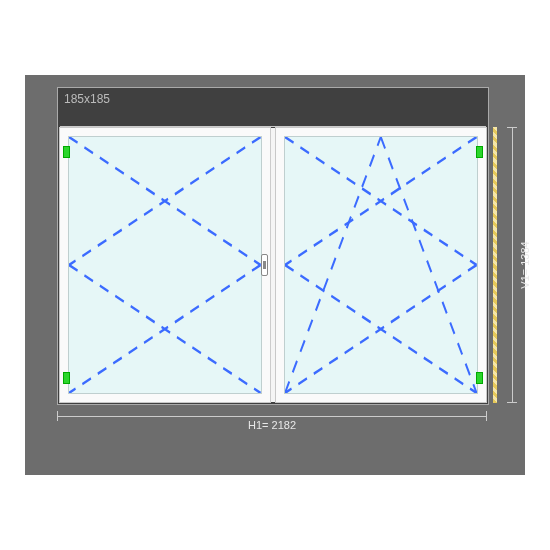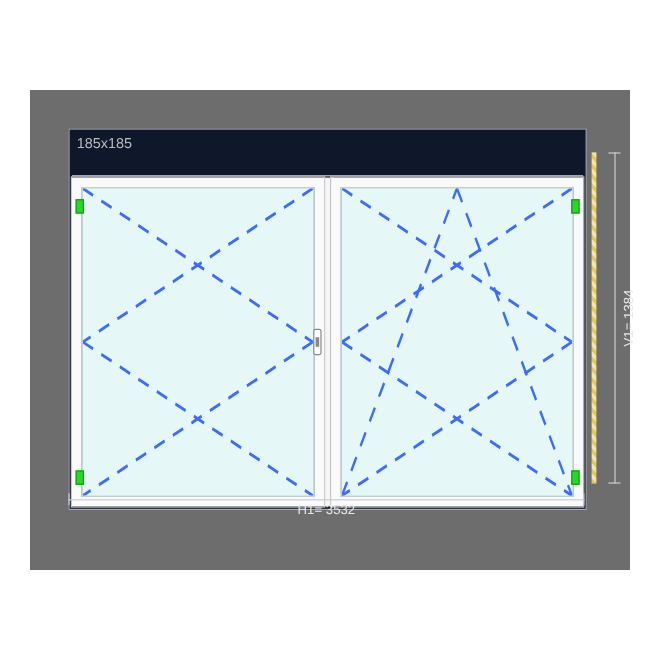--- a/index.html
+++ b/index.html
@@ -1,17 +1,17 @@
 <!DOCTYPE html>
 <html><head>
 <meta charset="utf-8">
 <style>
   html,body{margin:0;padding:0;width:550px;height:550px;background:#fff;font-family:Arial,sans-serif;}
   .stage{position:absolute;left:25px;top:75px;width:500px;height:400px;background:#6d6d6d;}
-  .outer-frame{position:absolute;left:32px;top:12px;width:430px;height:316px;background:#0f172a;border:1px solid #aaa;margin-top:20px;}
+  .outer-frame{position:absolute;left:32px;top:12px;width:430px;height:316px;background:#404040;border:1px solid #aaa;}
   .doc-label{position:absolute;left:6px;top:4px;font-size:12px;color:#bbb;}
   .header-line{position:absolute;left:2px;top:38px;width:426px;height:0;border-top:1px solid #ccc;}
   .sashes{position:absolute;left:2px;top:40px;right:2px;bottom:2px;}
   .sash{position:absolute;top:0;bottom:0;border:8px solid #fafafa;box-sizing:border-box;outline:1px solid #c8c8c8;}
   .sash.left{left:0;width:49.2%;}
   .sash.right{right:0;width:49.2%;}
   .mullion{position:absolute;top:0;bottom:0;left:49.2%;width:1.6%;background:#f5f5f5;border-left:1px solid #ccc;border-right:1px solid #ccc;}
   .glass{position:absolute;inset:0;background:#e6f7f7;border:1px solid #bfcfcf;}
   svg.op{position:absolute;inset:0;width:100%;height:100%;}
   svg.op line{stroke:#3b6bff;stroke-width:1;stroke-dasharray:5 4;}
@@ -73,19 +73,19 @@
         <span class="hinge r" style="bottom:10px"></span>
       </div>
 
     </div>
   </div>
 
   <div class="striker"></div>
 
   <div class="dim h">
     <span class="line"></span>
-    <span>H1= 3532</span>
+    <span>H1= 2182</span>
   </div>
   <div class="dim v">
     <span class="line"></span>
     <span class="txt">V1= 1384</span>
   </div>
 </div>
 
 </body></html>

